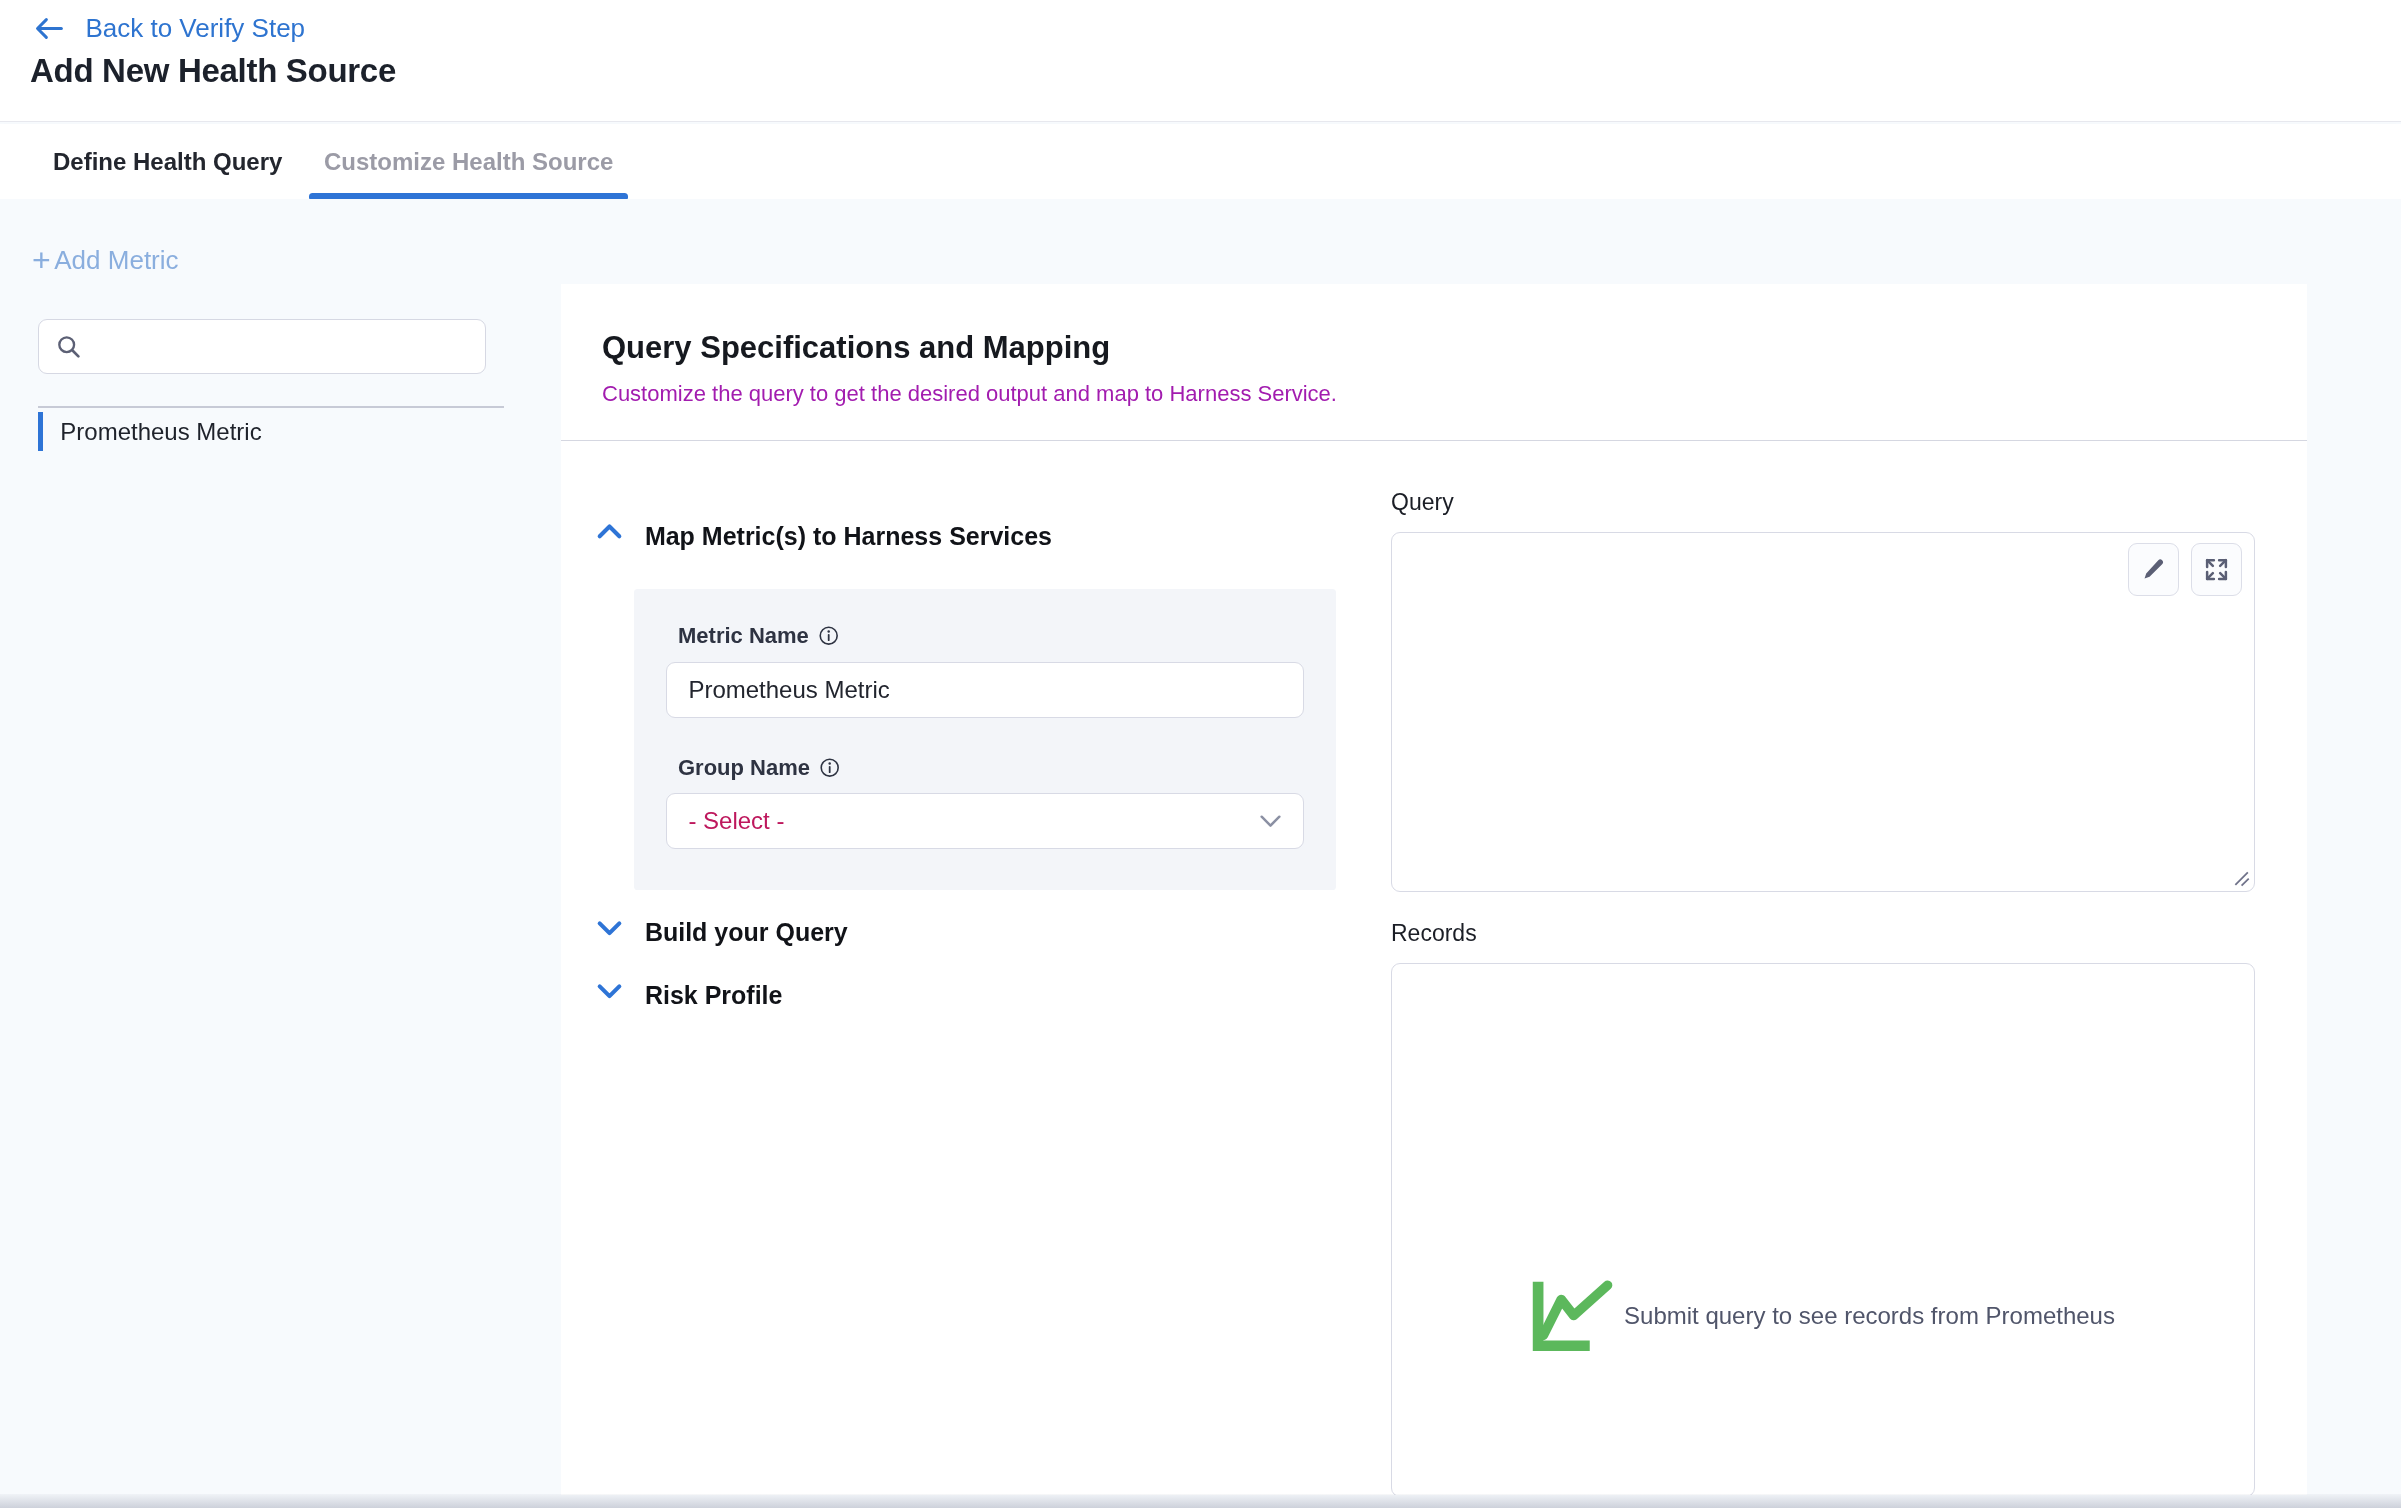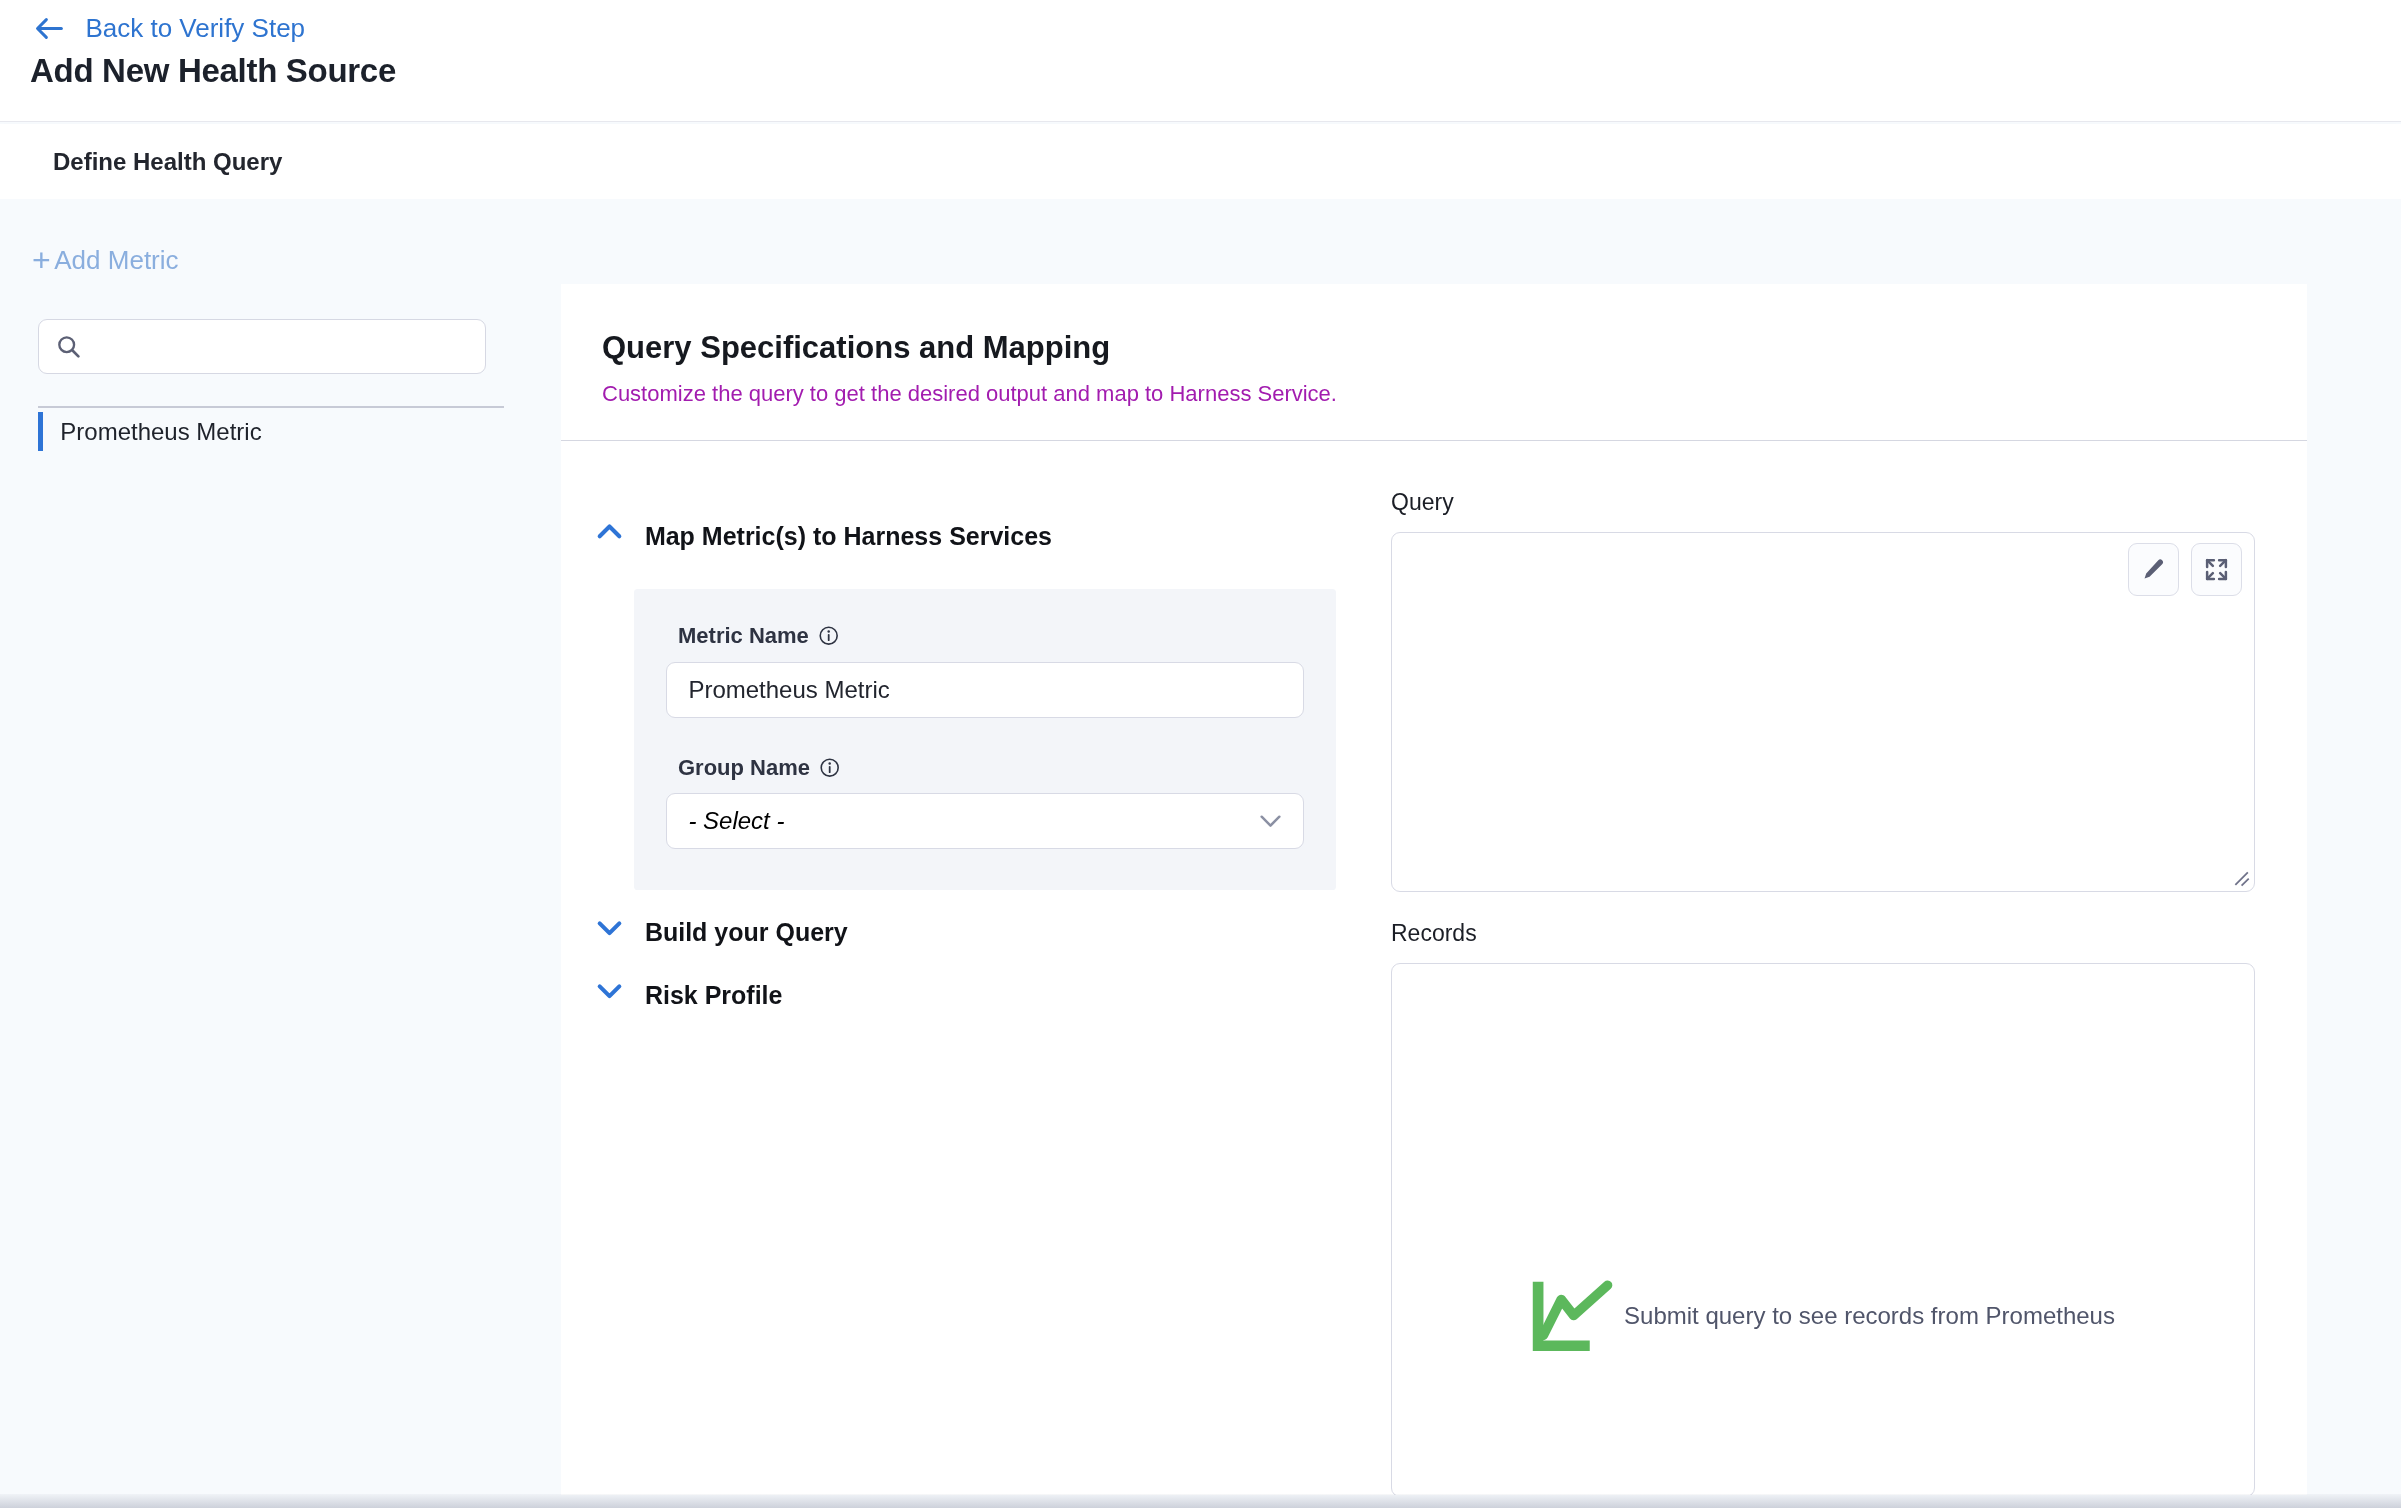--- a/index.html
+++ b/index.html
@@ -43,21 +43,21 @@
   .section-row .lbl { margin-left:21.4px; font-size:25px; font-weight:700; color:#111318; }
   .sec-1 { top:238px; }
   .sec-2 { top:634px; }
   .sec-3 { top:697px; }
 
   .form-card { position:absolute; left:73px; top:305px; width:702px; height:301px; background:#f3f5f9; border-radius:3.6px; }
   .field-label-row { display:flex; align-items:center; gap:9px; margin:34px 0 0 44px; font-size:22px; font-weight:600; color:#2e3342; }
   .field-label-row.second { margin-top:37px; }
   .text-input { display:block; margin:12.5px 32px 0 32px; width:638px; height:56px; border:1.8px solid #d8dae5; border-radius:9px; background:#fff; font-family:"Liberation Sans",sans-serif; font-size:24px; color:#22252e; padding:0 21.4px; outline:none; }
   .select-box { margin:12.5px 32px 0 32px; width:638px; height:56px; border:1.8px solid #d8dae5; border-radius:9px; background:#fff; display:flex; align-items:center; justify-content:space-between; padding:0 21.4px; cursor:pointer; }
-  .select-box .ph { font-size:24px; color:#000000;font-style:italic; }
+  .select-box .ph { font-size:24px; color:#be185d; }
 
   .field-label { position:absolute; left:830px; font-size:23px; color:#1b1e26; }
   .ql { top:205px; }
   .rl { top:636px; }
   .query-box { position:absolute; left:830px; top:248px; width:864px; height:360px; border:1.8px solid #d8dae5; border-radius:9px; background:#fff; }
   .qbtns { position:absolute; top:9.8px; right:11.6px; display:flex; gap:12.5px; }
   .icon-btn { width:51px; height:53px; border:1.8px solid #dcdee8; border-radius:9px; background:#fbfcfe; display:flex; align-items:center; justify-content:center; cursor:pointer; }
   .resize-handle { position:absolute; right:2.7px; bottom:2.7px; }
 
   .records-box { position:absolute; left:830px; top:679px; width:864px; height:534px; border:1.8px solid #d8dae5; border-radius:9px; background:#fff; }
@@ -77,20 +77,24 @@
       <path d="M14 4 L4 14 L14 24" stroke="#2e74d0" stroke-width="3.4" stroke-linecap="round" stroke-linejoin="round" fill="none"></path>
     </svg>
     <span>Back to Verify Step</span>
   </div>
   <div class="page-title">Add New Health Source</div>
 </div>
 
 <div class="tabbar">
   <div class="tab inactive-style">
     <span>Define Health Query</span>
+  </div>
+  <div class="tab active-style">
+    <span>Customize Health Source</span>
+    <div class="underline"></div>
   </div>
 </div>
 
 <div class="content">
 
   <div class="add-metric">
     <span class="plus">+</span>
     <span class="lbl">Add Metric</span>
   </div>
 

